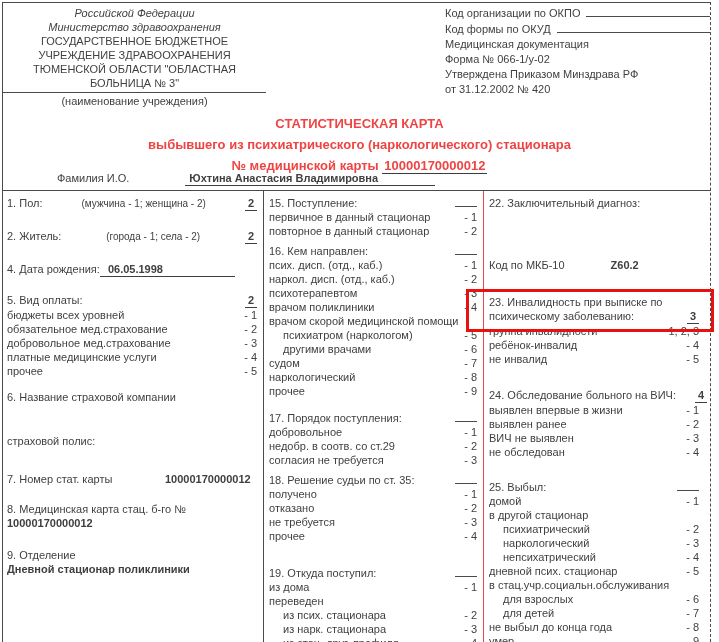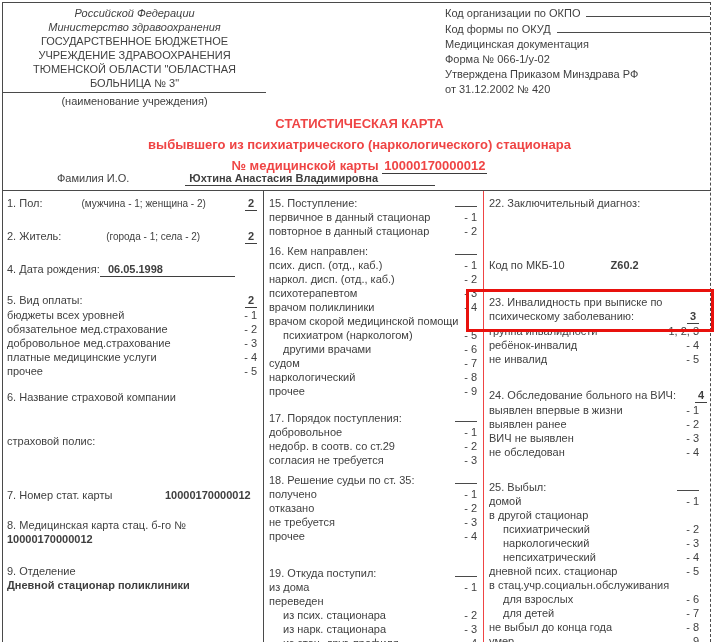--- a/index.html
+++ b/index.html
@@ -45,21 +45,21 @@
   .opt .ol { white-space:nowrap; }
   .opt.ind { padding-left:14px; }
   .slot { width:22px; border-bottom:1px solid #4a4a4a; height:11px; }
   .grow-line { flex:1; border-bottom:1px solid #3f3f3f; font-weight:bold; padding-left:8px; margin-right:22px; white-space:nowrap; }
   .wrapnum { width:92px; font-weight:bold; word-break:break-all; line-height:14px; }
   .mkb-row { display:flex; align-items:center; margin-top:48px; }
   .mkb-row .mkbval { font-weight:bold; margin-left:46px; }
   .edge { margin-right:-8px; }
   .mb6{margin-bottom:6px} .mb10{margin-bottom:21px} .mb12{margin-bottom:12px} .mb13{margin-bottom:13px}
   .mb16{margin-bottom:16px} .mb18{margin-bottom:18px} .mb22{margin-bottom:22px} .mb23{margin-bottom:23px}
-  .mb42{margin-bottom:40px} .mt30{margin-top:30px}
+  .mb42{margin-bottom:24px} .mt30{margin-top:30px}
   
   .red-box { position:absolute; left:466px; top:289px; width:248px; height:43px; border:3px solid #e8110d; z-index:10; pointer-events:none; }
 </style>
 </head>
 <body>
 
 <div class="page">
   <div class="top-border"></div>
   <div class="left-border"></div>
   <div class="right-dashed"></div>

